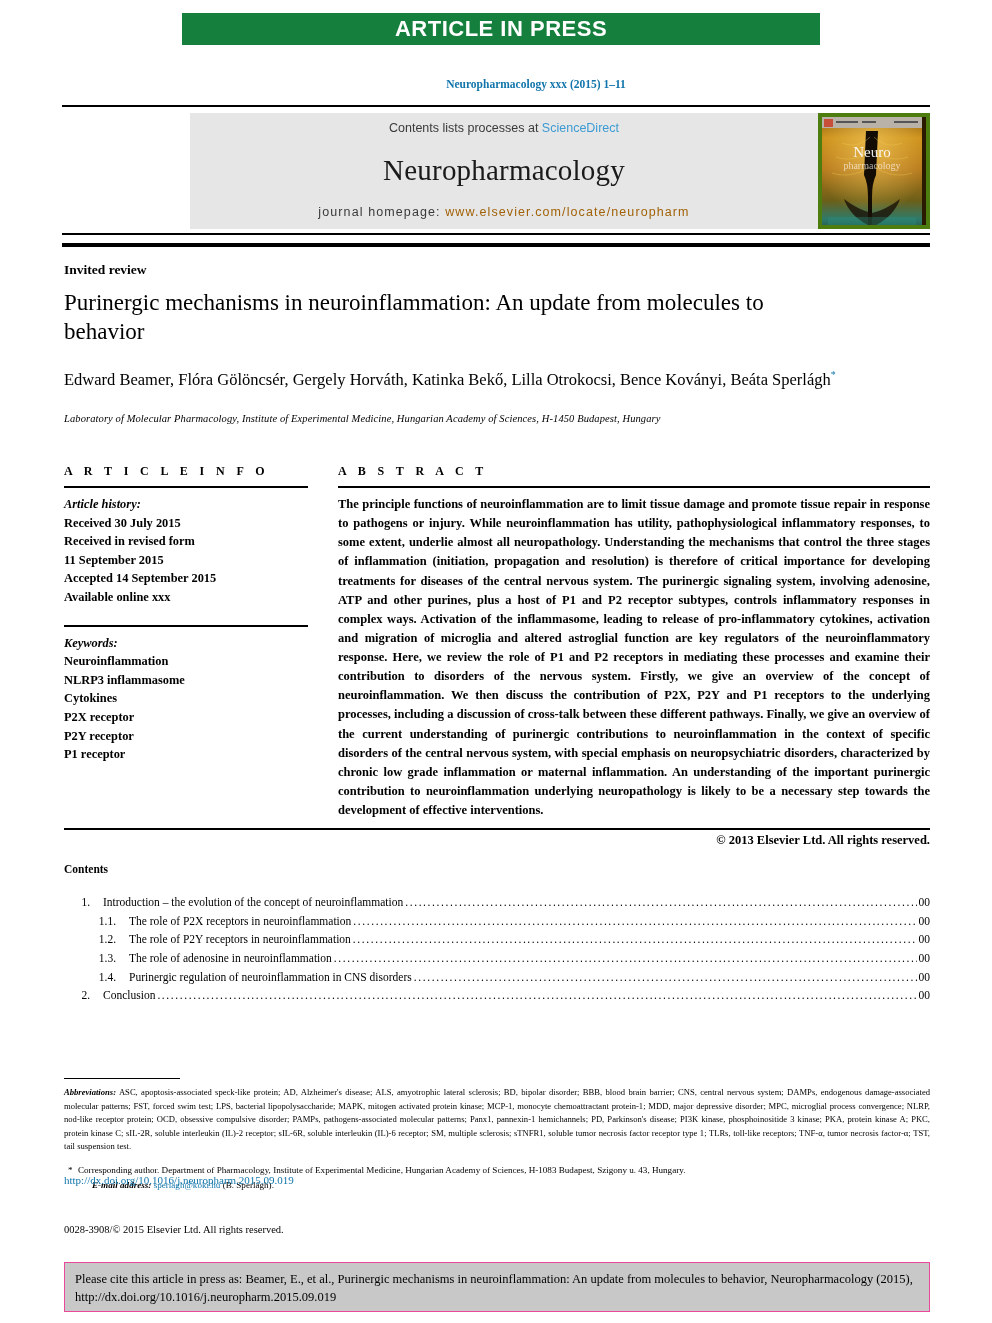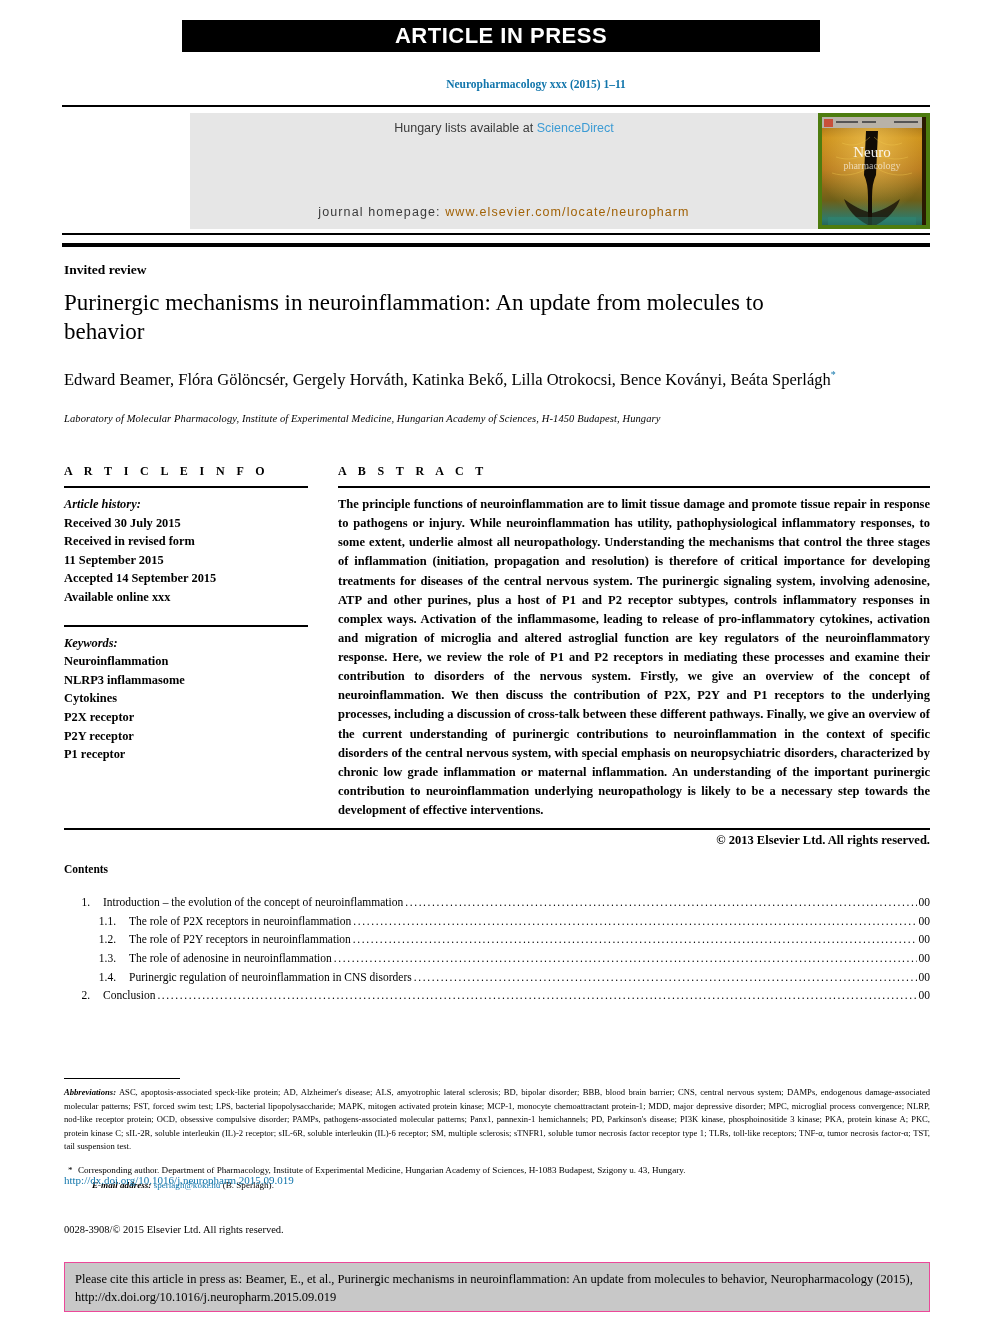--- a/index.html
+++ b/index.html
@@ -13,24 +13,24 @@
     font-family: "Liberation Serif", "DejaVu Serif", serif;
     color: #000000;
     position: relative;
     overflow: hidden;
   }
 
   
   .aip-band {
     position: absolute;
     left: 182px;
-    top: 20px;
+    top: 13px;
     width: 638px;
     height: 32px;
-    background: #000000;
+    background: #15803d;
     display: flex;
     align-items: center;
     justify-content: center;
   }
   .aip-band span {
     font-family: "Liberation Sans", sans-serif;
     font-weight: bold;
     font-size: 22px;
     letter-spacing: 0.5px;
     color: #ffffff;
@@ -394,22 +394,23 @@
 
 <div class="runhead">Neuropharmacology xxx (2015) 1–11</div>
 
 <div class="masthead">
   <div class="mast-rule-top"></div>
   <div class="mast-rule-bot"></div>
 
 
   <div class="grey-panel">
     <div class="contents-line">
-      <span>Hungary lists available at </span><a href="#">ScienceDirect</a>
+      <span>Contents lists processes at </span><a href="#">ScienceDirect</a>
     </div>
+    <div class="journal-name">Neuropharmacology</div>
     <div class="homepage-line">
       <span>journal homepage: </span><a href="#">www.elsevier.com/locate/neuropharm</a>
     </div>
   </div>
 
   <div class="cover-thumb">
     <svg viewBox="0 0 100 116" width="100" height="116">
       <defs>
         <linearGradient id="cov" x1="0" y1="0" x2="0" y2="1">
           <stop offset="0%" stop-color="#8a5a10"></stop>

